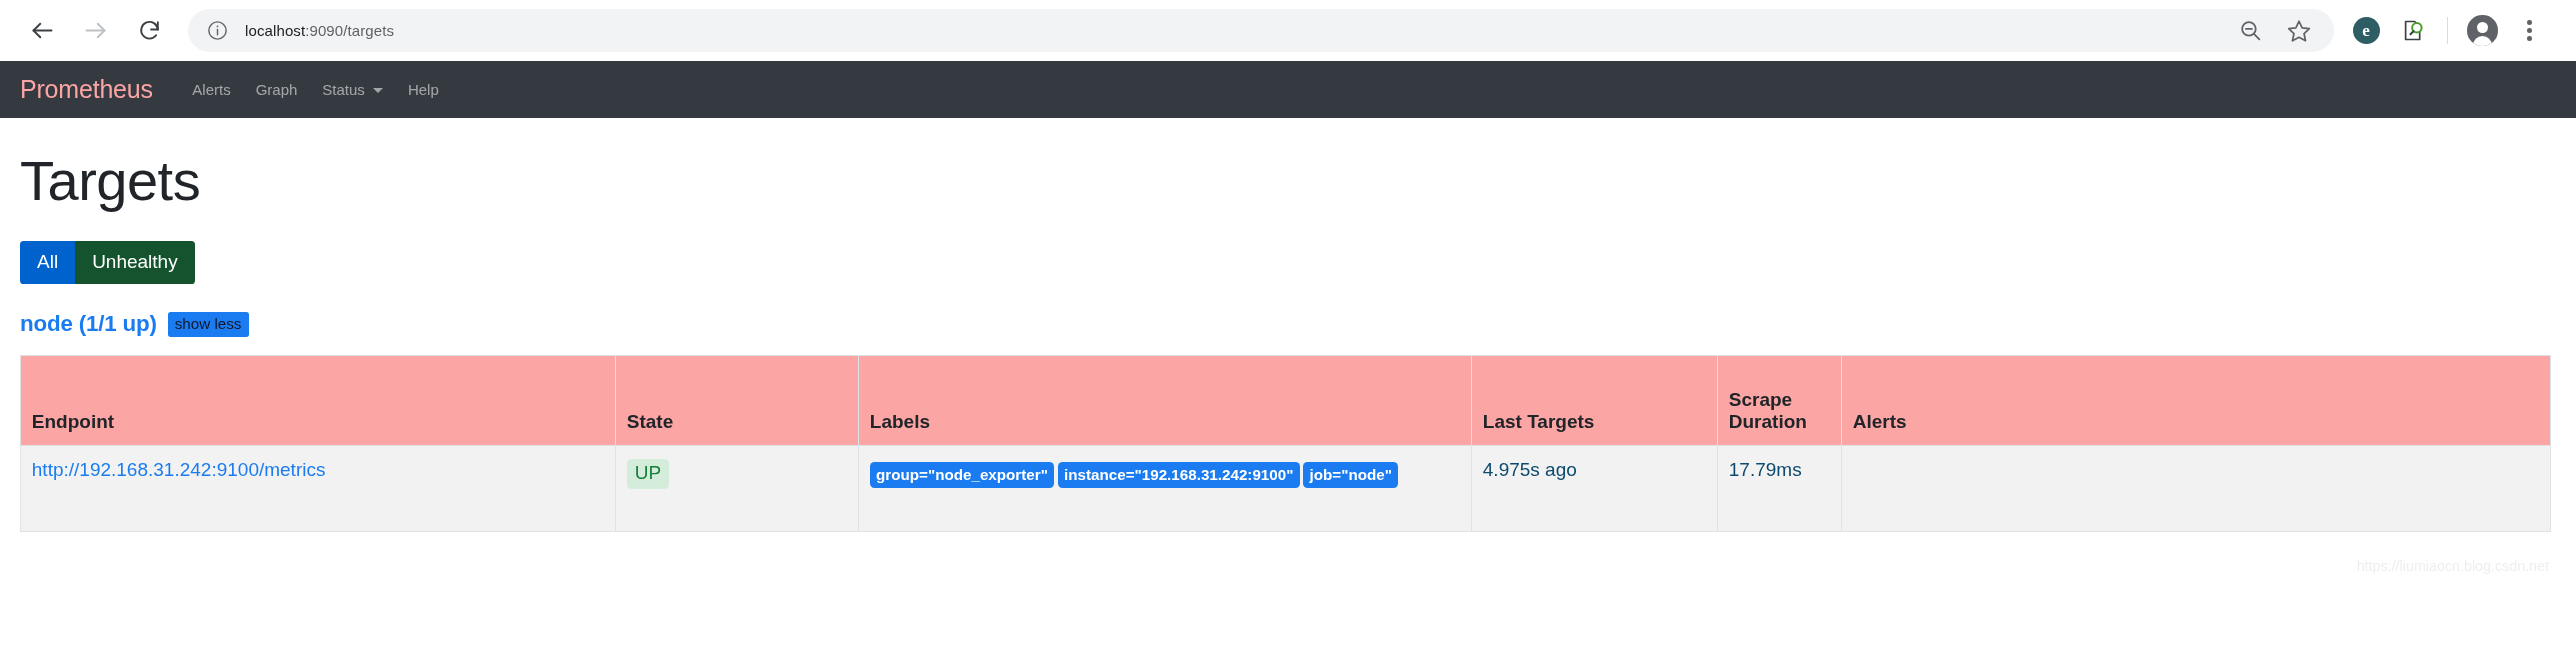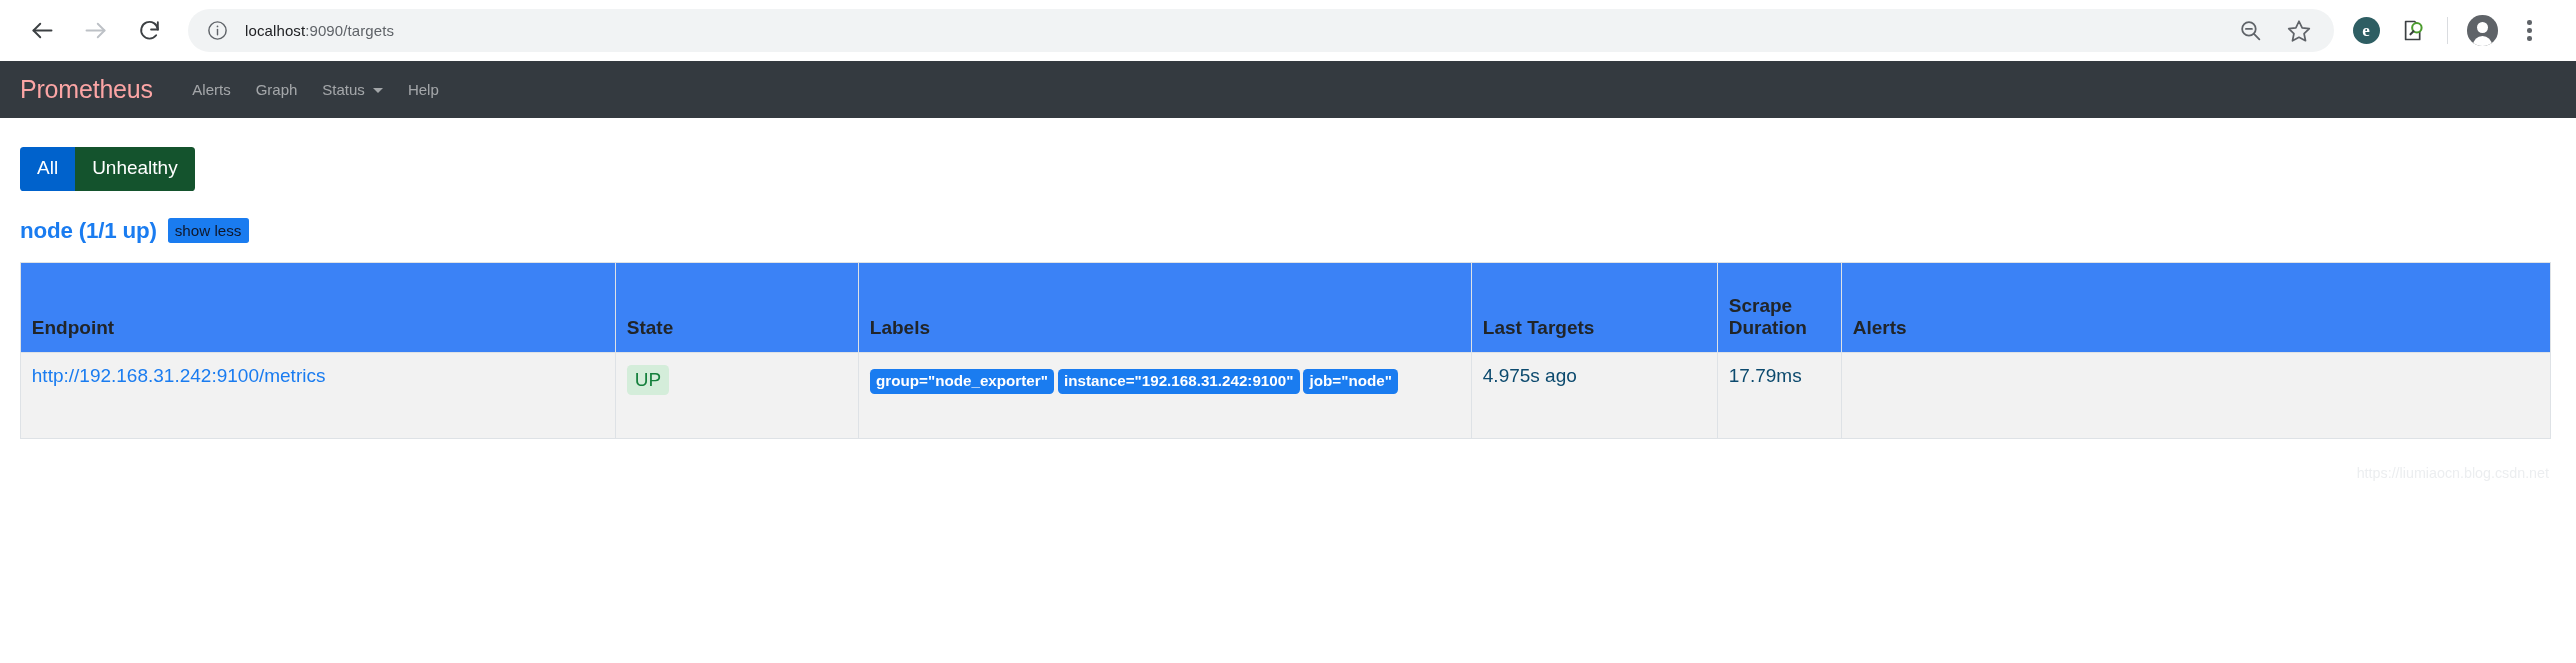--- a/index.html
+++ b/index.html
@@ -171,21 +171,21 @@
   table.targets th, table.targets td {
     border: 0.9px solid #dee2e6;
     padding: 12.5px 10.8px;
     font-size: 19px;
     color: #212529;
     text-align: left;
   }
   table.targets th {
     vertical-align: bottom;
     font-weight: bold;
-    background: #3b82f6;
+    background: #fca5a5;
     border-bottom-width: 1.8px;
     height: 90px;
   }
   table.targets tbody tr { background: #f2f2f2; }
   table.targets tbody td { vertical-align: top; height: 86px; }
 
   .col-endpoint { width: 595px; }
   .col-state    { width: 243px; }
   .col-labels   { width: 613px; }
   .col-last     { width: 246px; }
@@ -330,20 +330,21 @@
   <span class="pnav-link">
     <span>Status</span>
     <span class="caret"></span>
   </span>
   <span class="pnav-link">
     <span>Help</span>
   </span>
 </div>
 
 <div class="page">
+  <h1 class="page-title">Targets</h1>
 
   <div class="btn-group">
     <button class="btn-filter active">All</button>
     <button class="btn-filter inactive">Unhealthy</button>
   </div>
 
   <div class="group-head">
     <span class="group-title">node (1/1 up)</span>
     <span class="badge-show">show less</span>
   </div>

